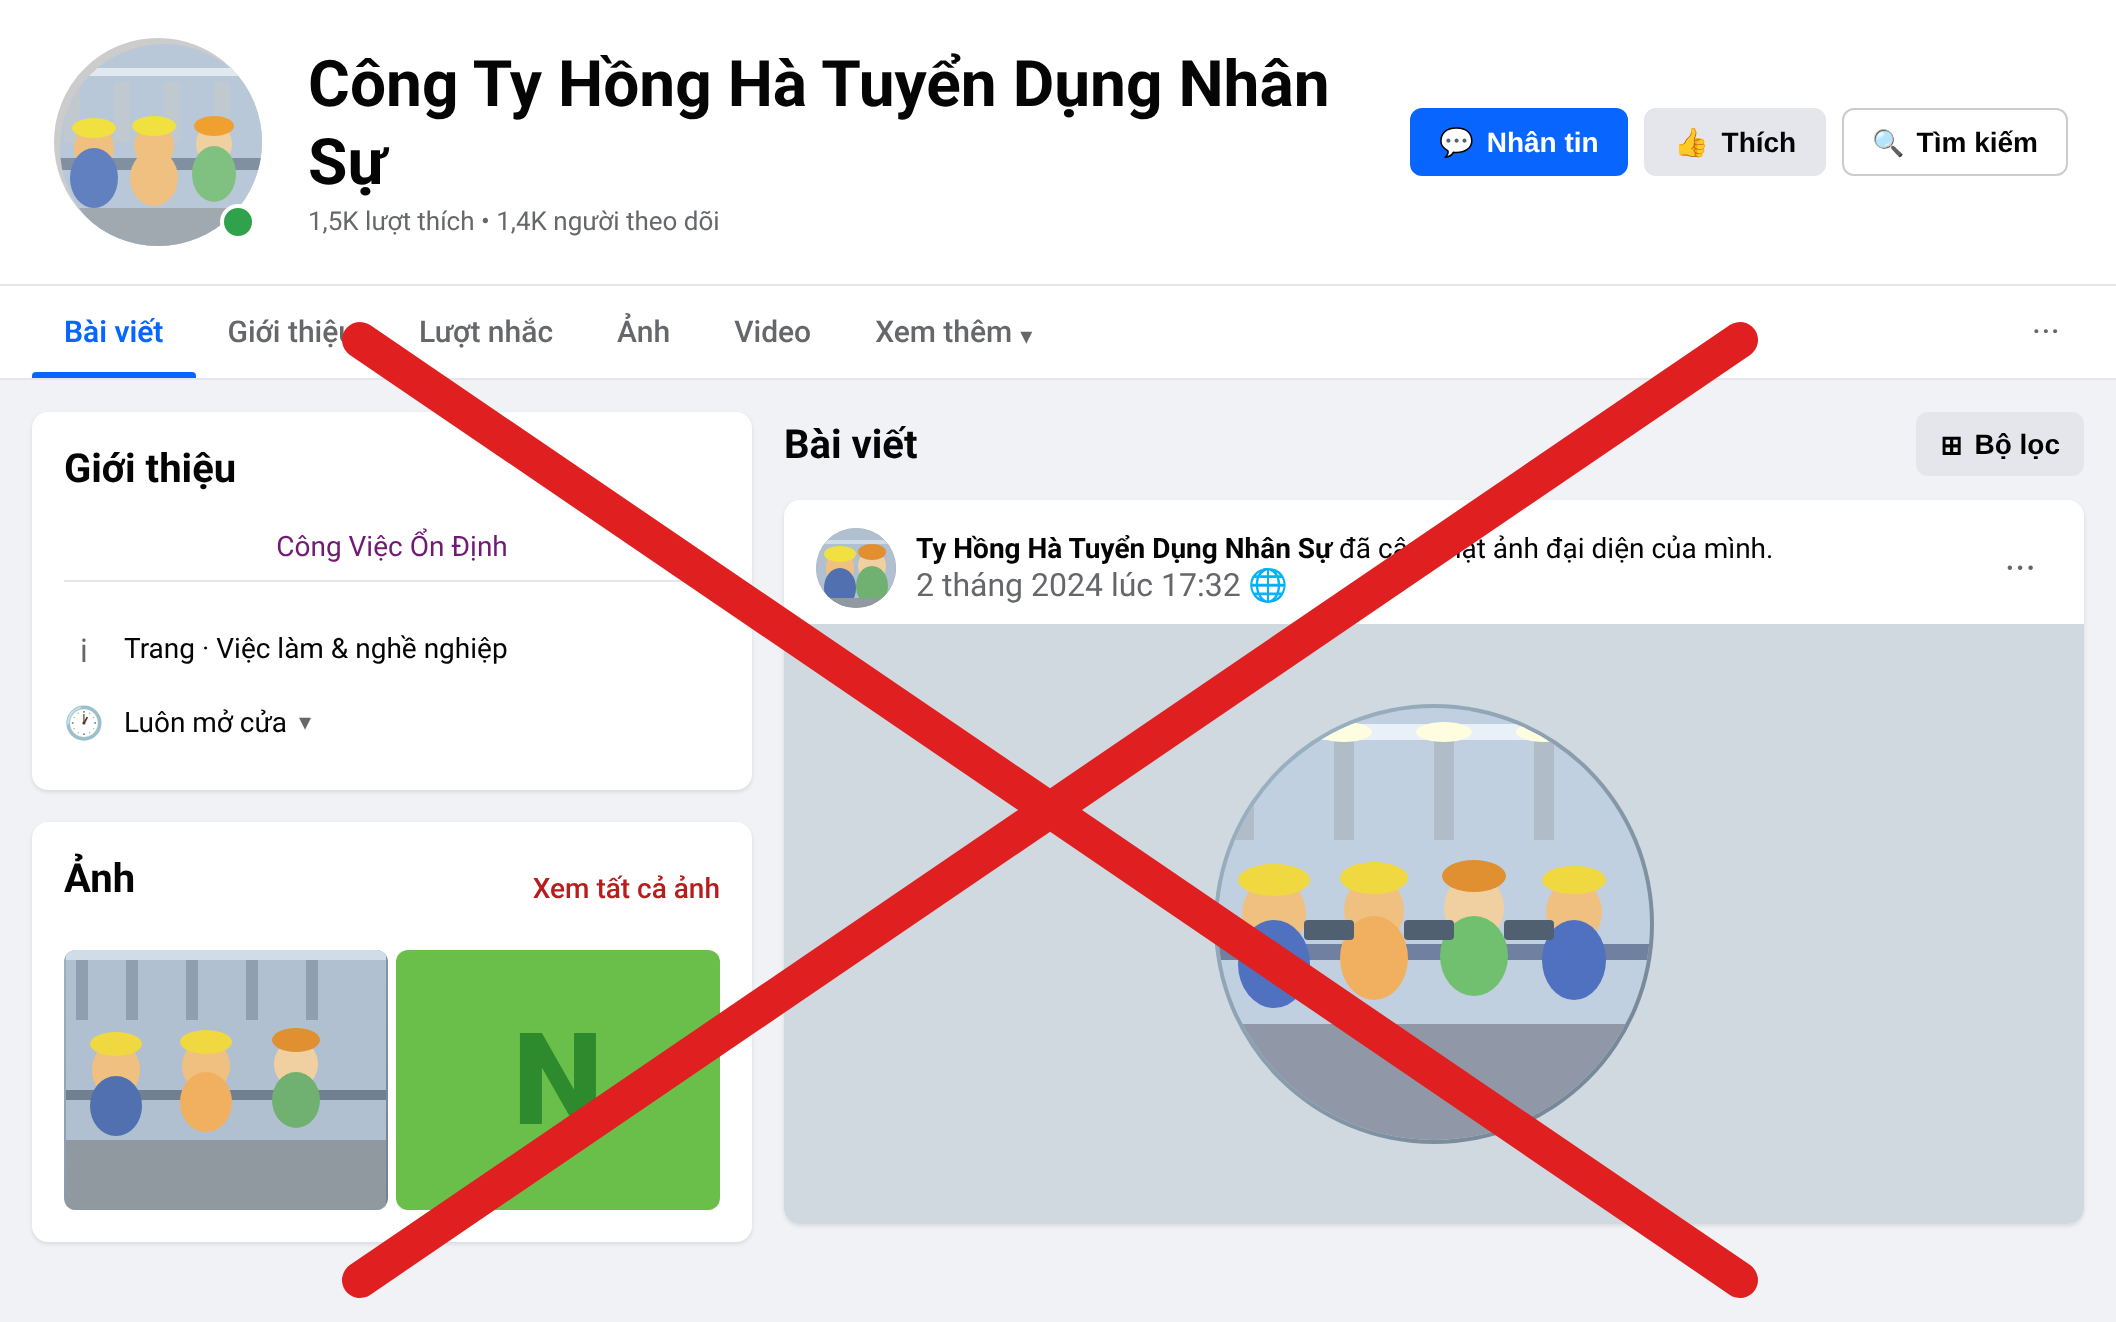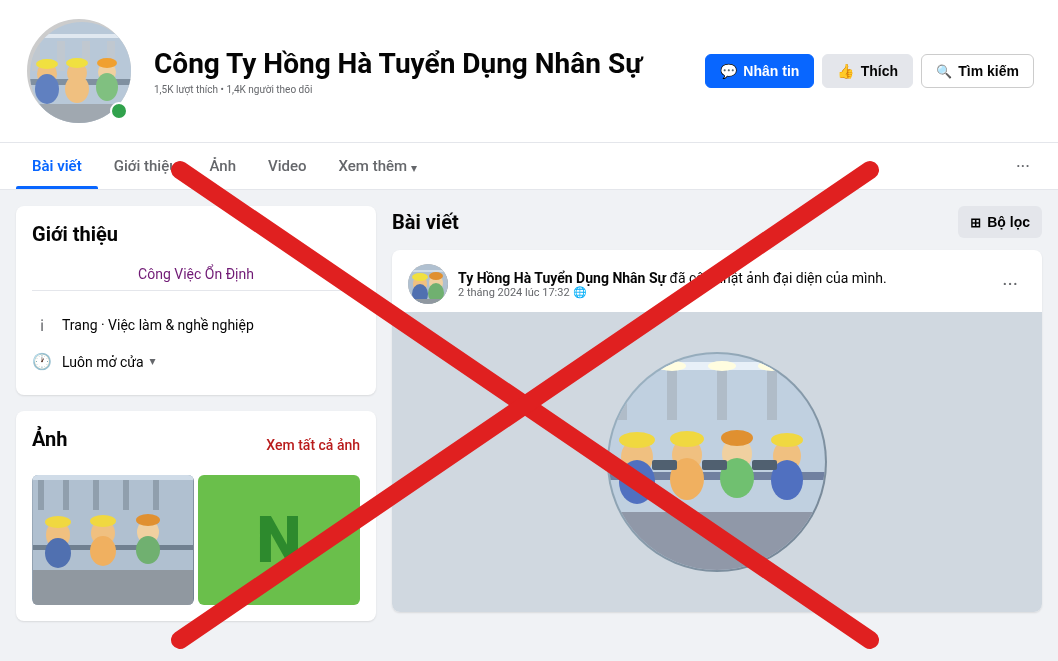--- a/index.html
+++ b/index.html
@@ -40,27 +40,27 @@
       border-radius: 50%;
       border: 2px solid #fff;
       position: absolute;
       bottom: 6px;
       right: 6px;
     }
     .profile-info {
       flex: 1;
     }
     .profile-name {
-      font-size: 28px;
+      font-size: 32px;
       font-weight: 700;
       color: #050505;
       line-height: 1.2;
     }
     .profile-stats {
-      font-size: 10px;
+      font-size: 13px;
       color: #65676b;
       margin-top: 4px;
     }
     .profile-actions {
       display: flex;
       gap: 8px;
       margin-left: auto;
       align-items: center;
     }
     .btn {
@@ -288,21 +288,21 @@
     }
     .post-info {
       flex: 1;
     }
     .post-author {
       font-size: 14px;
       font-weight: 700;
       color: #050505;
     }
     .post-time {
-      font-size: 11px;
+      font-size: 16px;
       color: #65676b;
       display: flex;
       align-items: center;
       gap: 4px;
     }
     .post-dots {
       color: #65676b;
       font-size: 20px;
       cursor: pointer;
       padding: 4px 8px;
@@ -400,20 +400,23 @@
       </button>
     </div>
   </div>
 
   <div class="nav-tabs">
     <div class="nav-tab active">
       <span>Bài viết</span>
     </div>
     <div class="nav-tab">
       <span>Giới thiệu</span>
+    </div>
+    <div class="nav-tab">
+      <span>Lượt nhắc</span>
     </div>
     <div class="nav-tab">
       <span>Ảnh</span>
     </div>
     <div class="nav-tab">
       <span>Video</span>
     </div>
     <div class="nav-tab nav-tab-more">
       <span>Xem thêm</span>
       <span class="chevron-down">▾</span>

